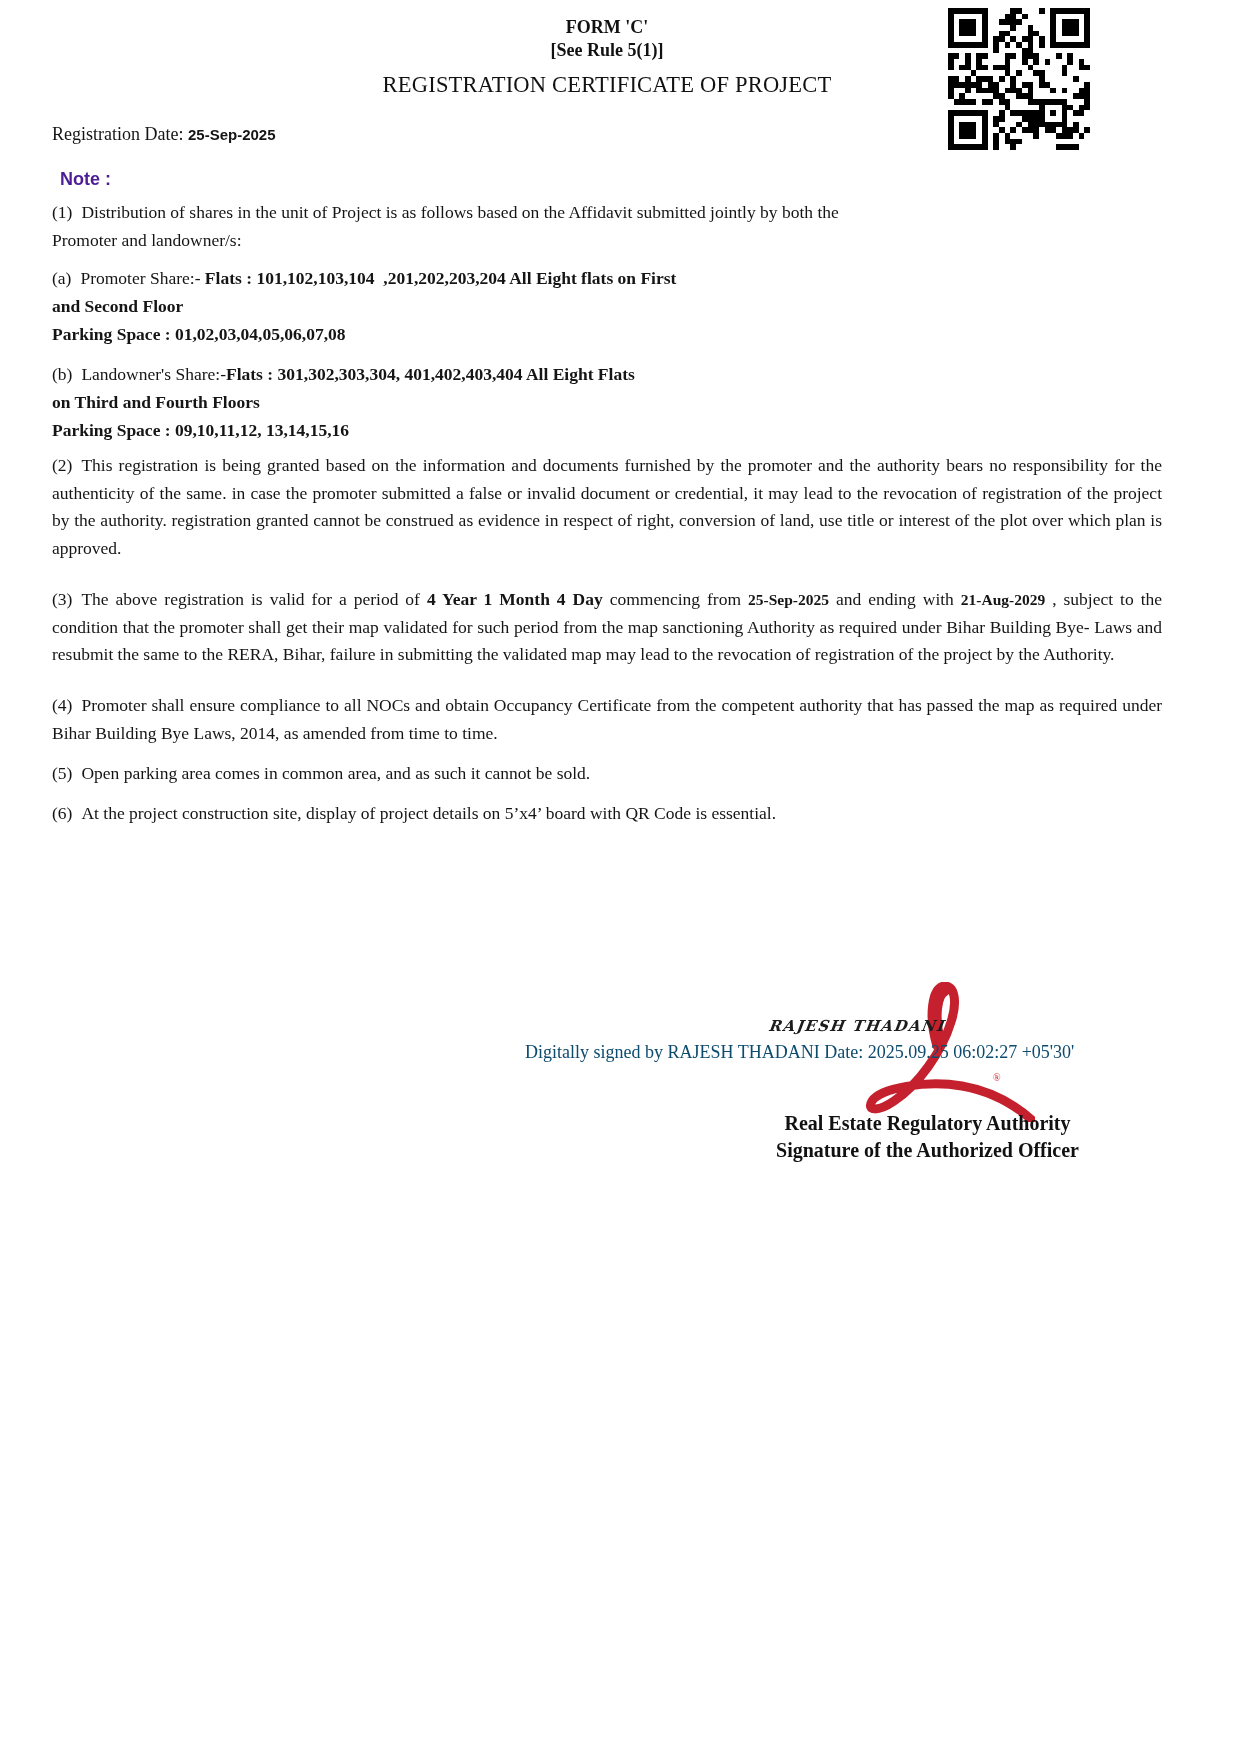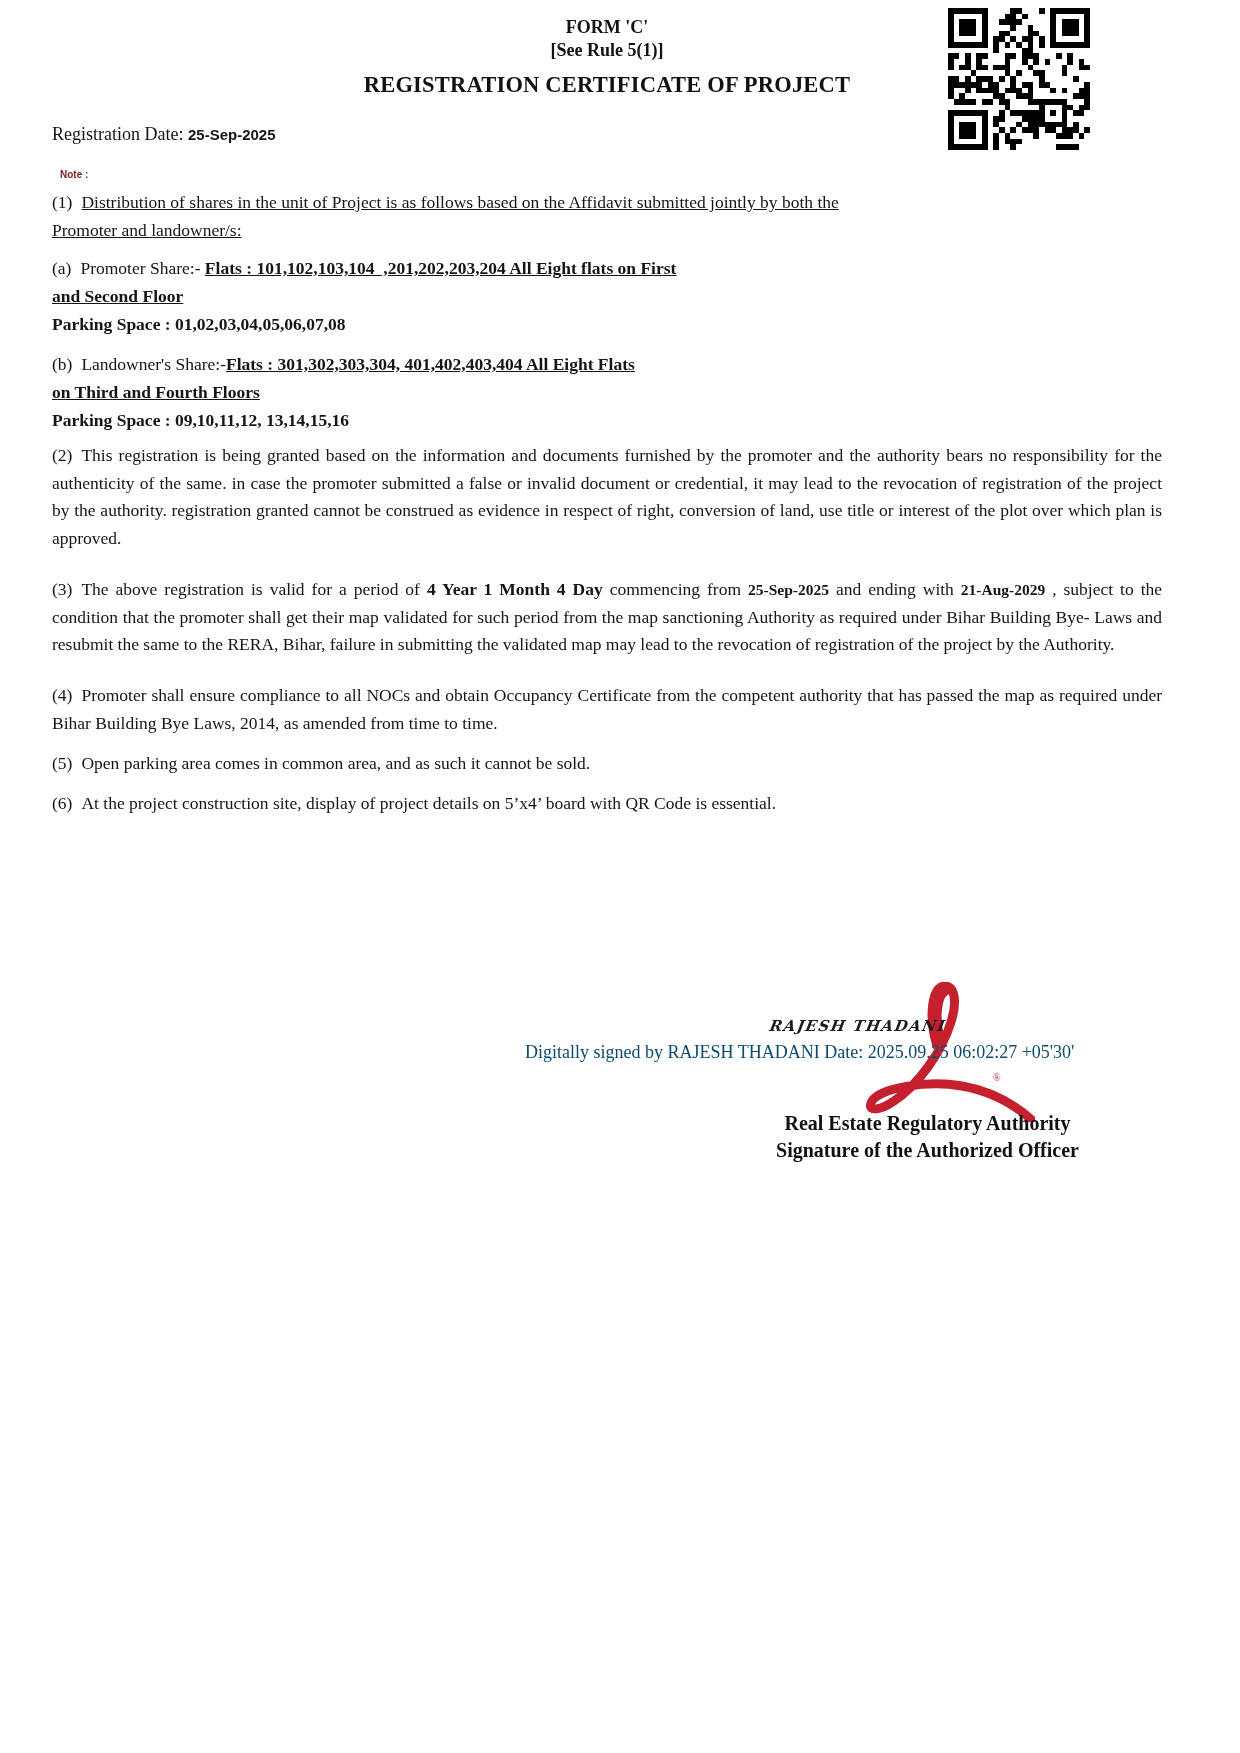--- a/index.html
+++ b/index.html
@@ -12,44 +12,44 @@
     overflow:hidden;
     box-sizing:border-box;
     padding:16px 78px 0 52px;
   }
   
   .doc-header{text-align:center;}
   .form-title,.rule-ref{
     font-weight:700;font-size:18px;line-height:1.25;color:#111;
   }
   .cert-title{
-    font-weight:700;font-size:22.5px;line-height:1.2;margin-top:10px;color:#111;
+    font-weight:400;font-size:22.5px;line-height:1.2;margin-top:10px;color:#111;
     letter-spacing:.2px;
   }
   
   .qr{position:absolute;left:948px;top:8px;width:142px;height:142px;}
   .qr svg{display:block;}
   
   .reg-date{margin-top:26px;font-size:18px;}
   .reg-date .lbl{font-size:18px;}
   .reg-date .val{
     font-family:"Liberation Sans", sans-serif;
     font-weight:700;font-size:15px;
   }
   
   .note-label{
     margin-top:24px;margin-left:8px;
     font-family:"Liberation Sans", sans-serif;
-    font-weight:700;font-size:10px;color:#7f1d1d;
+    font-weight:700;font-size:18px;color:#4c1d95;
   }
   
   .para{margin:0;font-size:17.5px;line-height:28px;}
   .just{text-align:justify;line-height:27.5px;}
   .num{margin-right:9px;}
-  .prewrap{white-space:pre-wrap;text-decoration:underline;}
+  .prewrap{white-space:pre-wrap;}
   .bb{font-weight:700;}
   .bdur{font-weight:700;}
   .bdate{font-weight:700;font-size:15.5px;}
   .boldline{font-weight:700;}
   #p1{margin-top:8px;}
   #pa{margin-top:10px;}
   #pb{margin-top:12px;}
   #p2{margin-top:8px;}
   #p3{margin-top:24px;}
   #p4{margin-top:22px;line-height:28px;}

